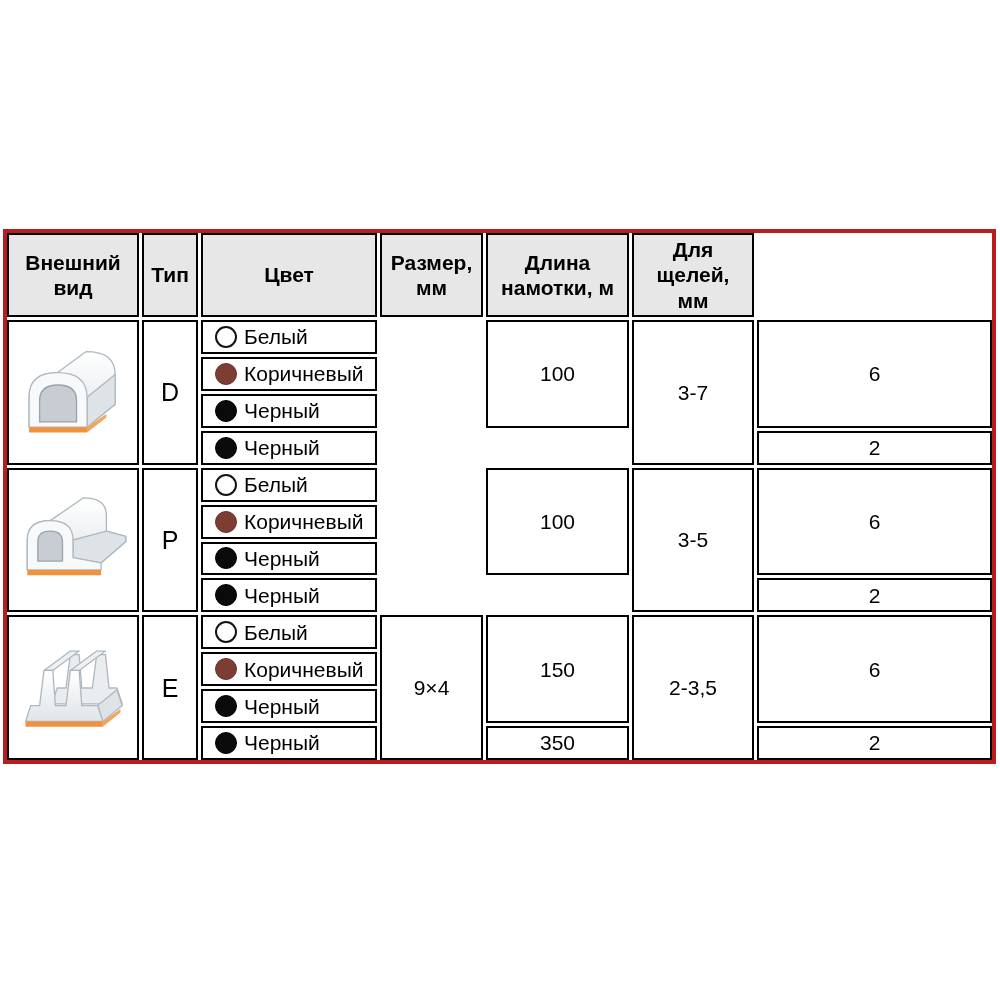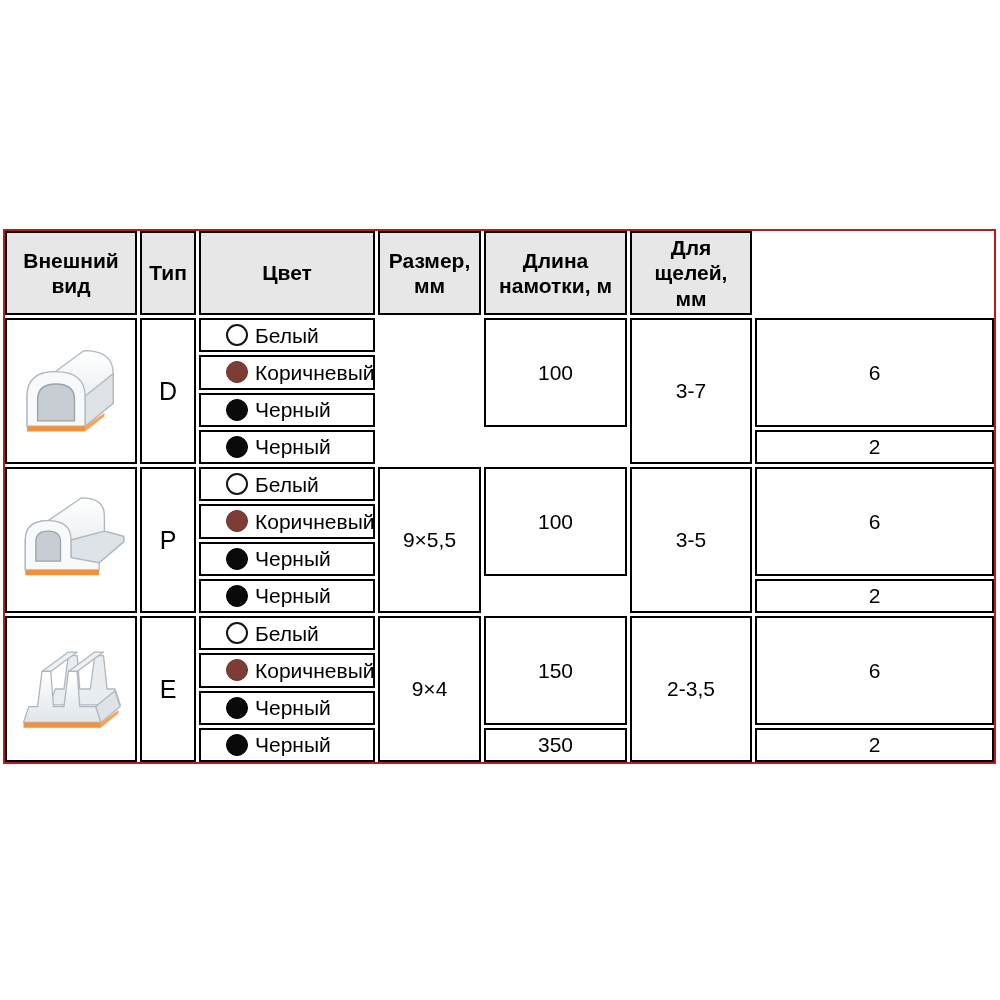--- a/index.html
+++ b/index.html
@@ -1,33 +1,33 @@
 <!DOCTYPE html>
 <html><head>
 <meta charset="utf-8">
 <style>
   html,body{margin:0;padding:0;background:#ffffff;}
   .stage{position:relative;width:1000px;height:1000px;background:#ffffff;overflow:hidden;
          font-family:"Liberation Sans", sans-serif;color:#000;}
   .spec-table{
     position:absolute;left:3px;top:229px;width:993px;height:535px;
-    box-sizing:border-box;border:2px solid #b91c1c;background:#ffffff;
+    box-sizing:border-box;border:4px solid #b91c1c;background:#ffffff;
     display:grid;
     grid-template-columns:132px 56px 176px 103px 143px 122px 1fr;
     grid-template-rows:84px repeat(12,1fr);
     gap:3px;
   }
   .cell{
     border:2px solid #000;background:#ffffff;
     display:flex;align-items:center;justify-content:center;
     font-size:21px;line-height:1.2;box-sizing:border-box;
   }
   .head{background:#e7e7e7;font-weight:bold;text-align:center;white-space:pre-line;}
   .type-cell{font-size:25px;}
-  .color-cell{justify-content:flex-start;padding:0 6px 0 25px;gap:7px;}
+  .color-cell{justify-content:flex-start;padding:0 6px 0 12px;gap:7px;}
   .dot{width:22px;height:22px;border-radius:50%;flex:0 0 auto;box-sizing:border-box;}
   .dot-white{background:#ffffff;border:2.5px solid #141414;}
   .dot-brown{background:#7e3d34;border:1.5px solid #6a322b;}
   .dot-black{background:#0a0a0a;border:1.5px solid #000;}
   .profile-cell svg{display:block;}
 </style>
 </head>
 <body>
 
 <div class="stage">
@@ -112,21 +112,20 @@
       <span>Коричневый</span>
     </div>
     <div class="cell color-cell" style="grid-area:8/3/9/4">
       <span class="dot dot-black"></span>
       <span>Черный</span>
     </div>
     <div class="cell color-cell" style="grid-area:9/3/10/4">
       <span class="dot dot-black"></span>
       <span>Черный</span>
     </div>
-    <div class="cell" style="grid-area:6/4/10/5">9×5,5</div>
     <div class="cell" style="grid-area:6/5/9/6">100</div>
     <div class="cell" style="grid-area:6/6/10/7">3-5</div>
     <div class="cell" style="grid-area:6/7/9/8">6</div>
     <div class="cell" style="grid-area:9/7/10/8">2</div>
 
     <div class="cell profile-cell" style="grid-area:10/1/14/2">
       <svg width="116" height="116" viewBox="0 0 132 132">
         <defs>
             <linearGradient id="ge" x1="0" y1="0" x2="0" y2="1">
           <stop offset="0" stop-color="#ffffff"></stop>

